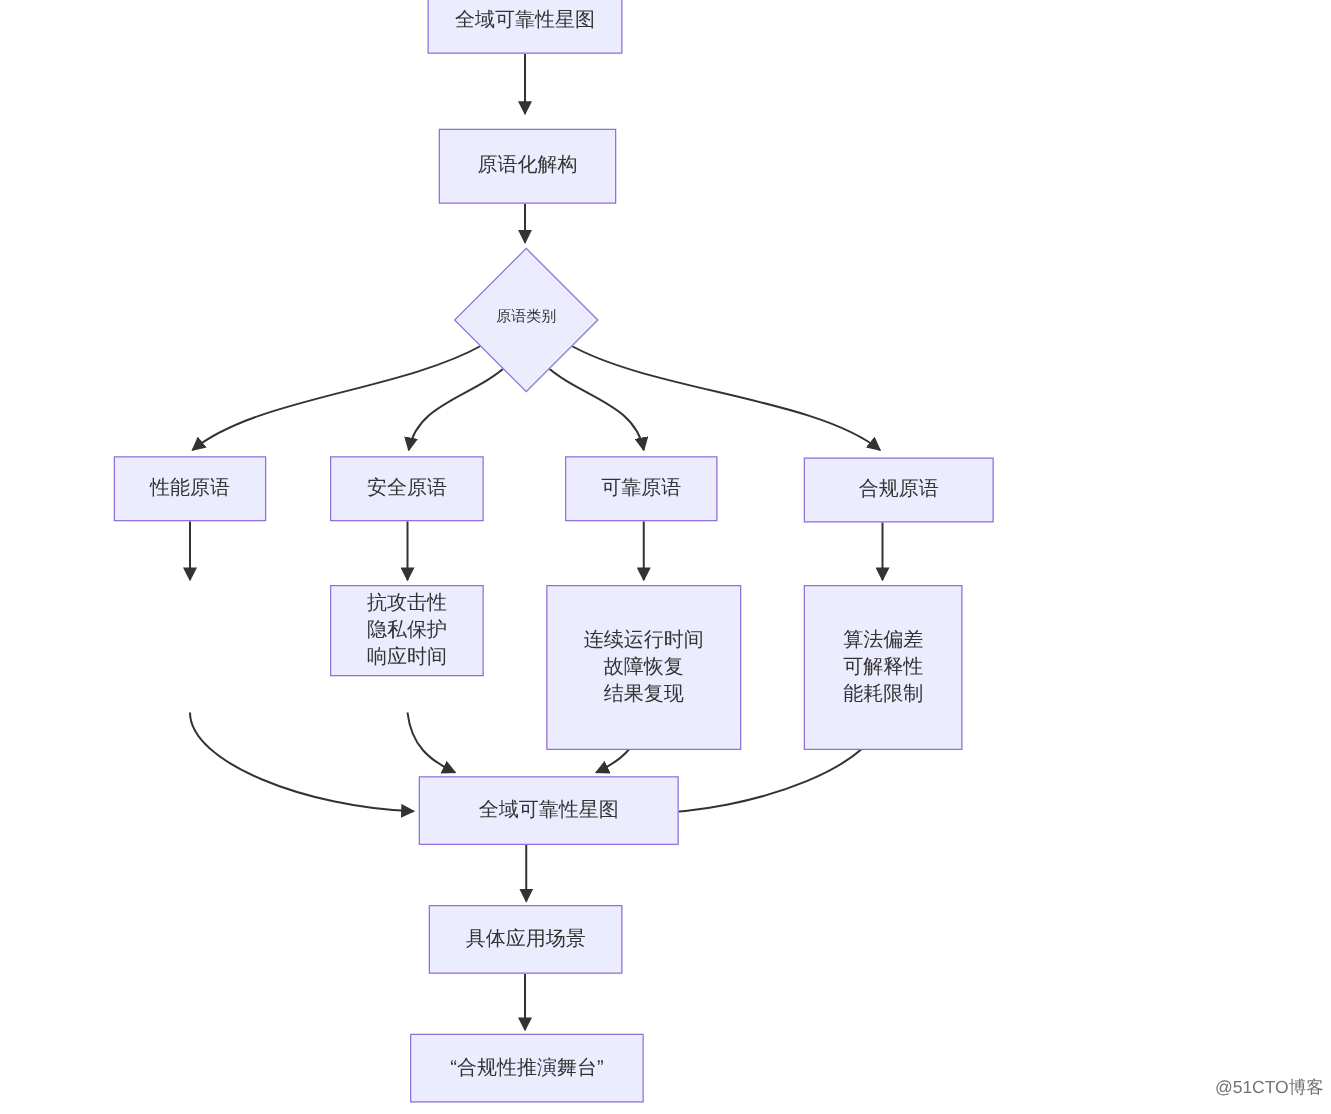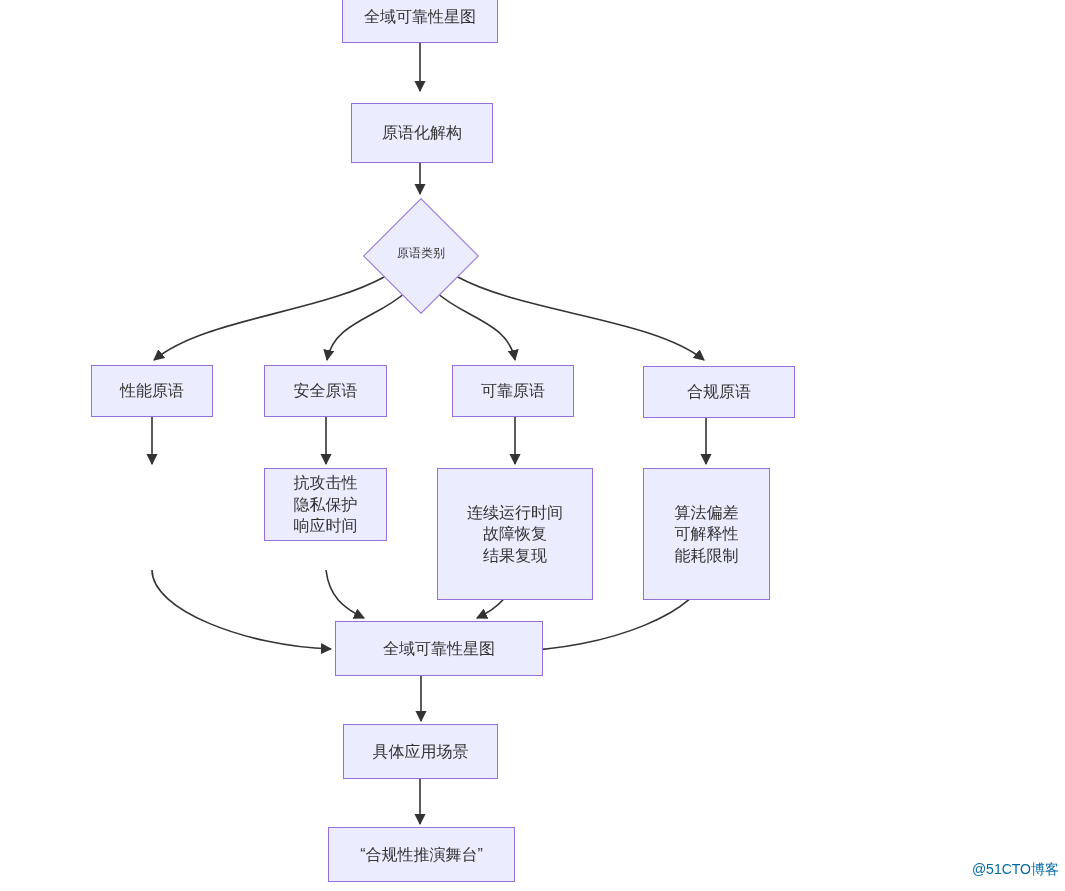--- a/index.html
+++ b/index.html
@@ -47,21 +47,21 @@
   }
   .diamond-label {
     position: absolute;
     color: #333333;
     font-size: 12px;
     text-align: center;
     white-space: nowrap;
   }
   .watermark {
     position: absolute;
-    color: #0369a1;
+    color: #737373;
     font-size: 14px;
     white-space: nowrap;
   }
   
   .n-doc         { left: 342px; top: -10px; width: 156px; height: 53px; }
   .n-deconstruct { left: 351px; top: 103px;  width: 142px; height: 60px; }
   .n-perf        { left: 91px;  top: 365px; width: 122px; height: 52px; }
   .n-sec         { left: 264px; top: 365px; width: 123px; height: 52px; }
   .n-rel         { left: 452px; top: 365px; width: 122px; height: 52px; }
   .n-comp        { left: 643px; top: 366px; width: 152px; height: 52px; }

